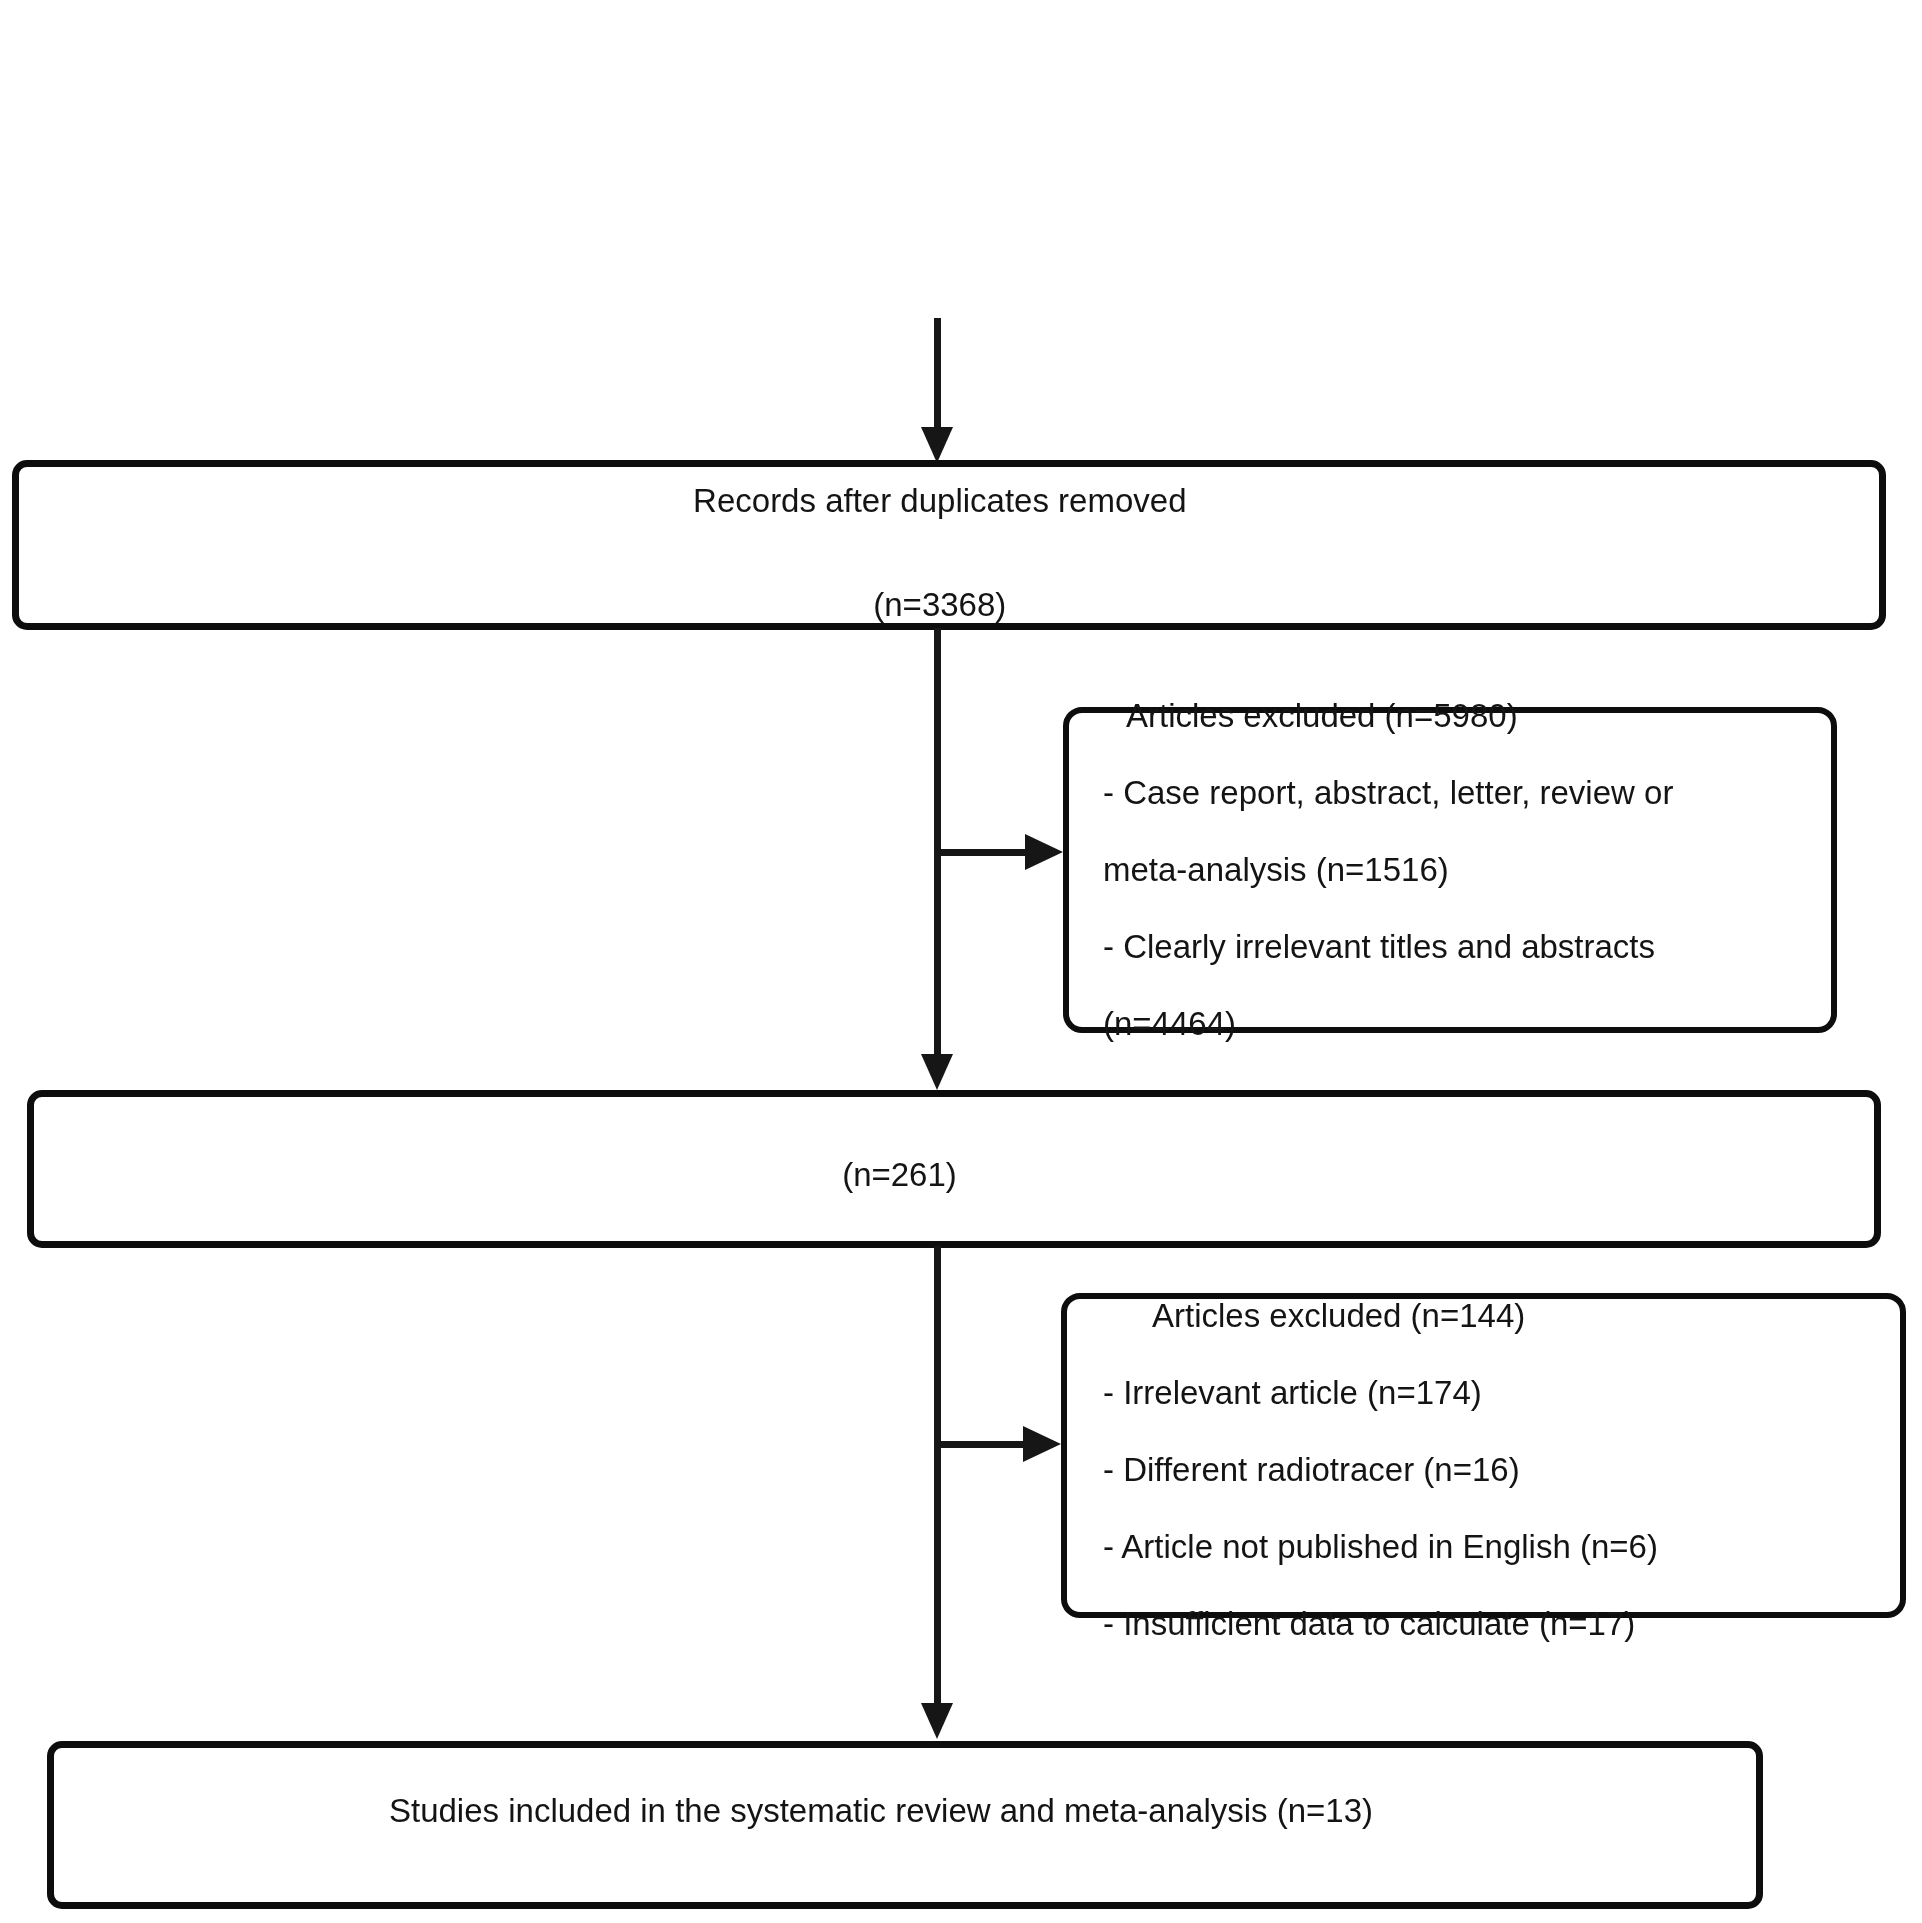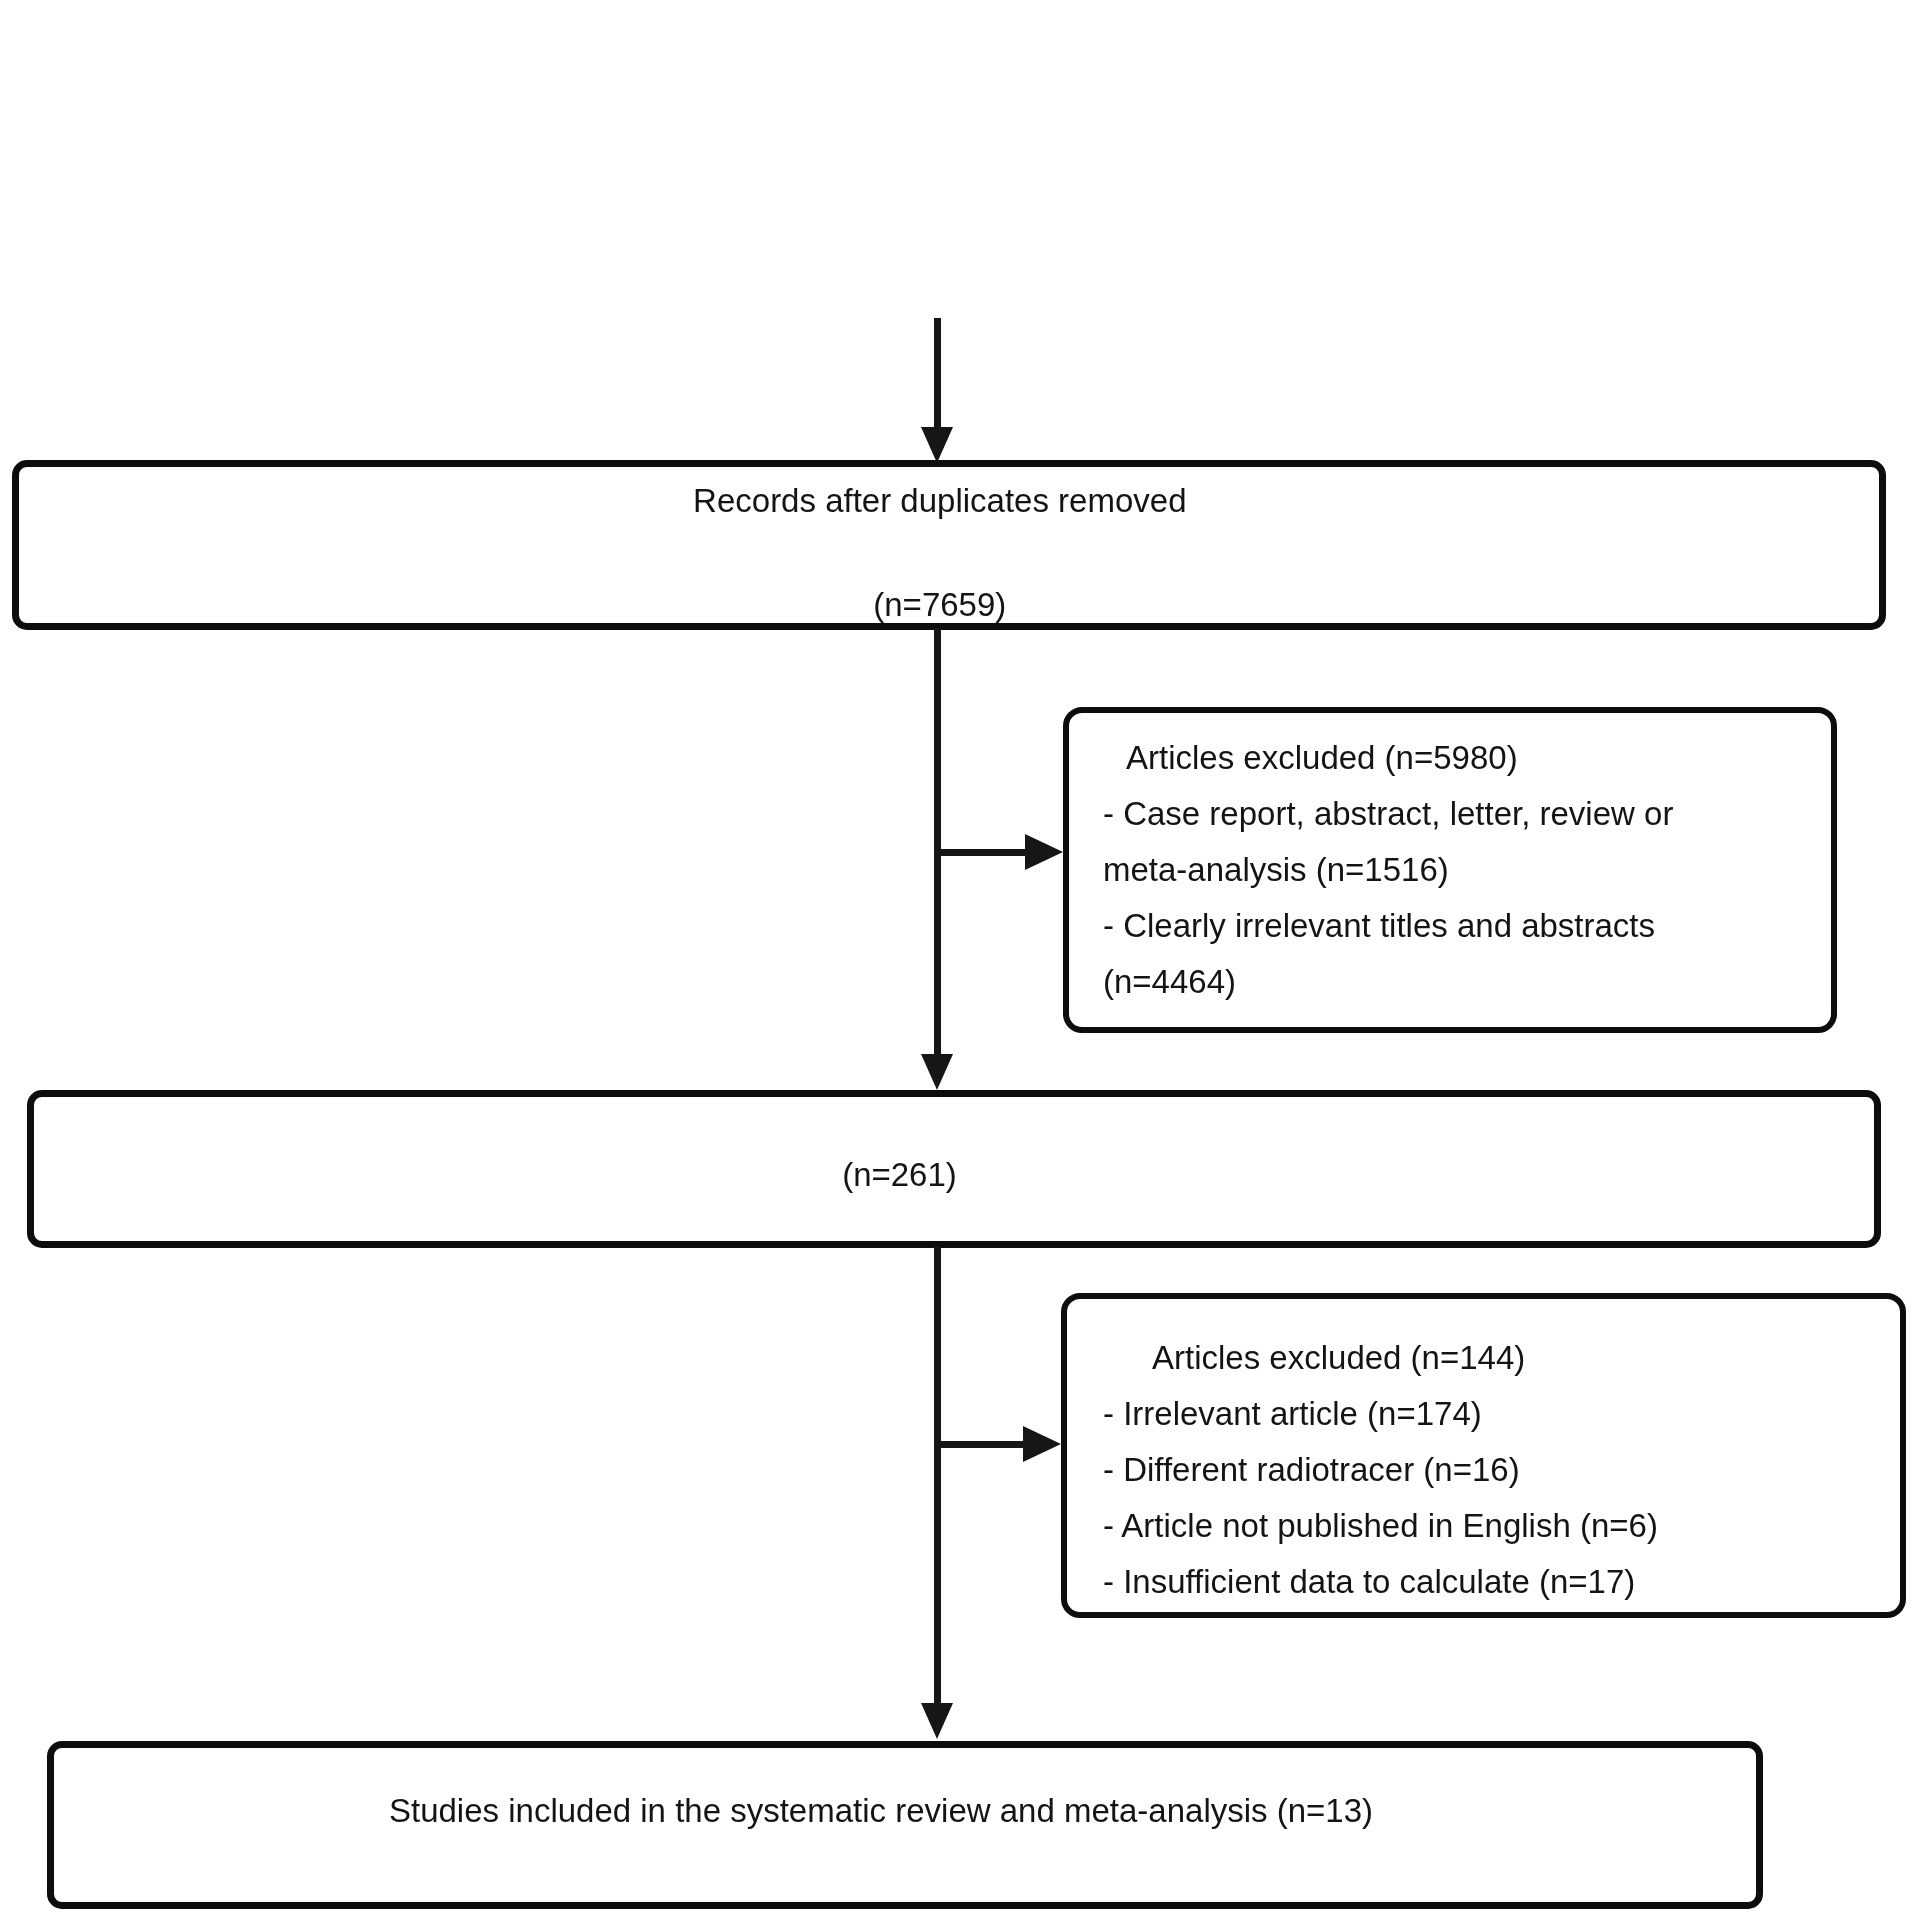--- a/index.html
+++ b/index.html
@@ -36,20 +36,21 @@
     box-sizing: border-box;
     background: #ffffff;
     border: 6.6px solid #0d0d0d;
     border-radius: 19px;
     display: flex;
     flex-direction: column;
     justify-content: center;
     font-size: 33px;
     line-height: 56px;
     text-align: left;
+    gap: 21px;
   }
   .sbox .line { white-space: nowrap; }
 
   #box-identification { left: 16px;  top: 11.4px;   width: 1845px; height: 309px; }
   #box-identification .inner { padding-top: 13.2px; }
   #box-identification .l0 { left: 52px; }
 
   #box-dedup { left: 12.3px;  top: 460px;  width: 1874px; height: 170px; }
   #box-dedup .inner { padding-top: 15px; gap: 45px; }
   #box-dedup .line { left: -9.5px; }
@@ -103,21 +104,21 @@
 
 <div class="canvas">
 
 
   <div class="vline" id="line-a"></div>
   <div class="arrow-down" id="head-a"></div>
 
   <div class="fbox" id="box-dedup">
     <div class="inner">
       <div class="line">Records after duplicates removed</div>
-      <div class="line">(n=7659)</div>
+      <div class="line">(n=3368)</div>
     </div>
   </div>
 
   <div class="vline" id="line-b"></div>
   <div class="arrow-down" id="head-b"></div>
   <div class="hline" id="line-b1"></div>
   <div class="arrow-right" id="head-b1"></div>
 
   <div class="sbox" id="box-excluded-1">
     <div class="line l0">Articles excluded (n=5980)</div>

